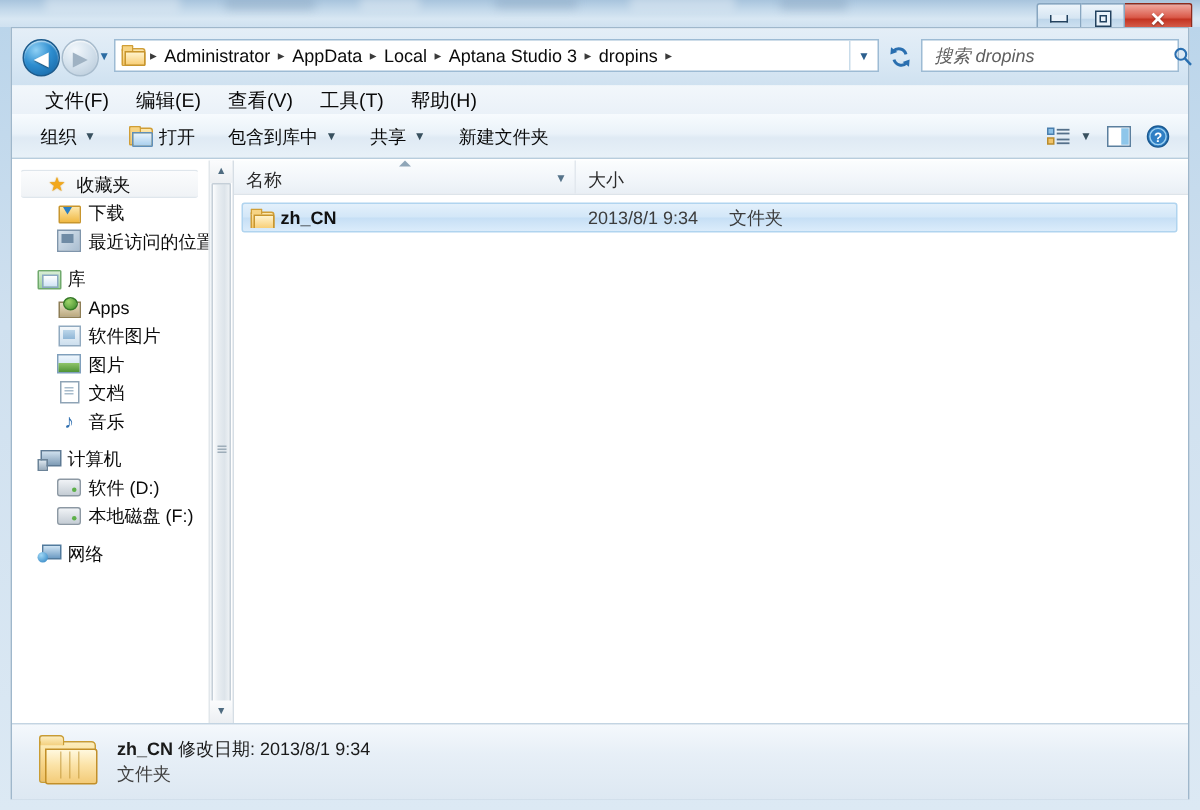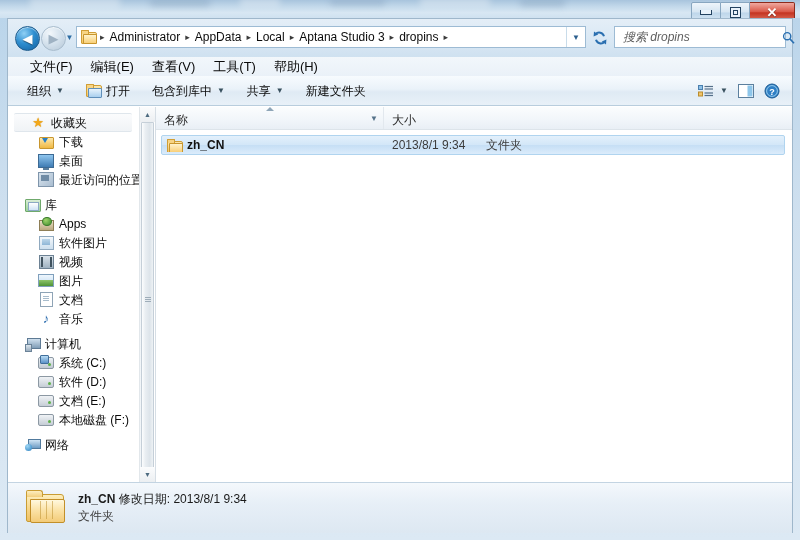--- a/index.html
+++ b/index.html
@@ -531,26 +531,20 @@
               <span class="sbico">
                 <span class="ico-download">
                   <span class="f"></span>
                   <span class="a"></span>
                 </span>
               </span>
               <span class="sblabel">下载</span>
             </div>
             <div class="sbrow child">
               <span class="sbico">
-                <span class="ico-desktop"></span>
-              </span>
-              <span class="sblabel">桌面</span>
-            </div>
-            <div class="sbrow child">
-              <span class="sbico">
                 <span class="ico-recent"></span>
               </span>
               <span class="sblabel">最近访问的位置</span>
             </div>
           </div>
           <div class="sbgroup">
             <div class="sbrow header">
               <span class="sbico">
                 <span class="ico-library">
                   <span class="b"></span>
@@ -569,26 +563,20 @@
               <span class="sblabel">Apps</span>
             </div>
             <div class="sbrow child">
               <span class="sbico">
                 <span class="ico-pics2"></span>
               </span>
               <span class="sblabel">软件图片</span>
             </div>
             <div class="sbrow child">
               <span class="sbico">
-                <span class="ico-video"></span>
-              </span>
-              <span class="sblabel">视频</span>
-            </div>
-            <div class="sbrow child">
-              <span class="sbico">
                 <span class="ico-pictures"></span>
               </span>
               <span class="sblabel">图片</span>
             </div>
             <div class="sbrow child">
               <span class="sbico">
                 <span class="ico-doc"></span>
               </span>
               <span class="sblabel">文档</span>
             </div>
@@ -604,35 +592,23 @@
               <span class="sbico">
                 <span class="ico-computer">
                   <span class="s"></span>
                   <span class="t"></span>
                 </span>
               </span>
               <span class="sblabel">计算机</span>
             </div>
             <div class="sbrow child">
               <span class="sbico">
-                <span class="ico-drive sys"></span>
-              </span>
-              <span class="sblabel">系统 (C:)</span>
-            </div>
-            <div class="sbrow child">
-              <span class="sbico">
                 <span class="ico-drive"></span>
               </span>
               <span class="sblabel">软件 (D:)</span>
-            </div>
-            <div class="sbrow child">
-              <span class="sbico">
-                <span class="ico-drive"></span>
-              </span>
-              <span class="sblabel">文档 (E:)</span>
             </div>
             <div class="sbrow child">
               <span class="sbico">
                 <span class="ico-drive"></span>
               </span>
               <span class="sblabel">本地磁盘 (F:)</span>
             </div>
           </div>
           <div class="sbgroup">
             <div class="sbrow header">

